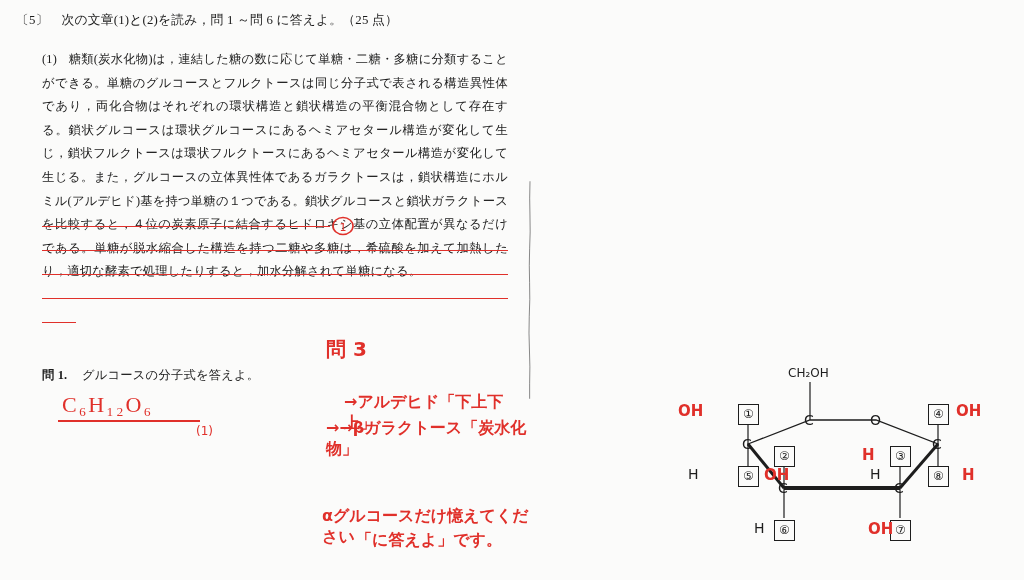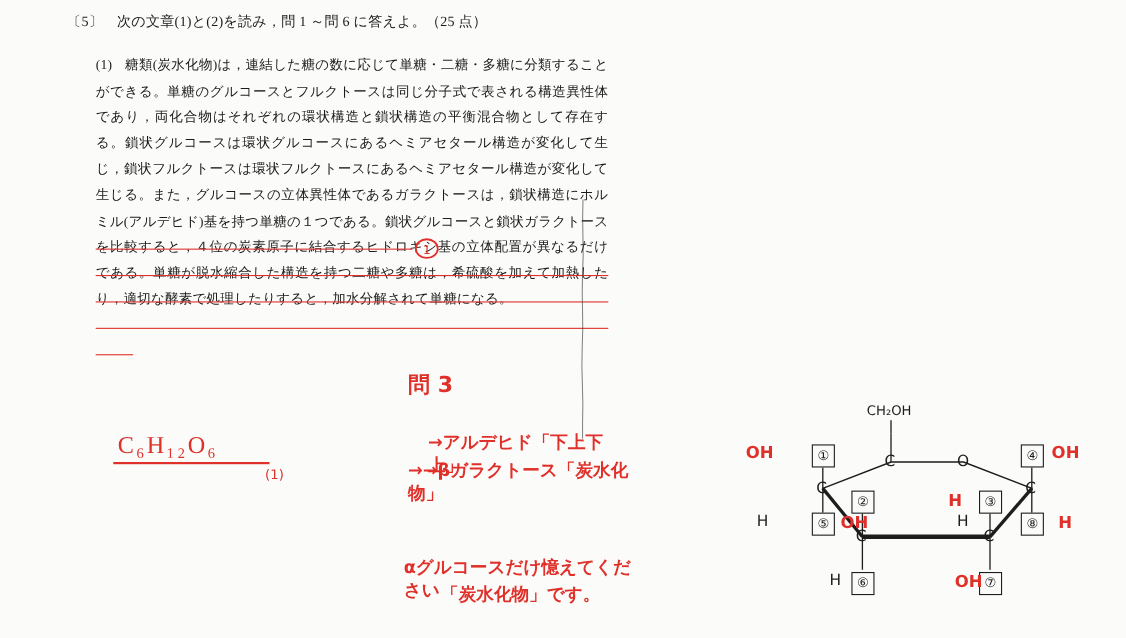--- a/index.html
+++ b/index.html
@@ -12,21 +12,21 @@
   }
   #page{
     position:absolute;left:0;top:0;width:1024px;height:580px;
     background:#fbfbfa;
   }
   
   .divider{
     position:absolute;left:531px;top:0;width:6px;height:580px;
     pointer-events:none;
   }
-  .col-left{position:absolute;left:0;top:0;width:530px;height:580px;margin-left:45px;}
+  .col-left{position:absolute;left:0;top:0;width:530px;height:580px;}
   .col-right{position:absolute;left:537px;top:0;width:487px;height:580px;}
 
   
   .p{color:#1b1b1b;font-size:12.3px;line-height:1.92;letter-spacing:0.2px;}
   .hd{font-size:12.8px;}
   .q-head{position:absolute;left:16px;top:8px;}
   .para1{position:absolute;left:42px;top:48px;width:466px;text-align:justify;}
   .q1{position:absolute;left:42px;top:364px;}
   .q2{position:absolute;left:16px;top:472px;width:480px;}
 
@@ -68,20 +68,25 @@
       <span style="display:inline-block;width:6px"></span>
       <span>次の文章(1)と(2)を読み，問 1 ～問 6 に答えよ。（25 点）</span>
     </div>
 
     <div class="p para1">
       <span style="display:inline-block;width:10px">(1)</span>
       <span style="display:inline-block;width:10px"></span>
       <span>糖類(炭水化物)は，連結した糖の数に応じて単糖・二糖・多糖に分類することができる。単糖のグルコースとフルクトースは同じ分子式で表される構造異性体であり，両化合物はそれぞれの環状構造と鎖状構造の平衡混合物として存在する。鎖状グルコースは環状グルコースにあるヘミアセタール構造が変化して生じ，鎖状フルクトースは環状フルクトースにあるヘミアセタール構造が変化して生じる。また，グルコースの立体異性体であるガラクトースは，鎖状構造にホルミル(アルデヒド)基を持つ単糖の１つである。鎖状グルコースと鎖状ガラクトースを比較すると，４位の炭素原子に結合するヒドロキシ基の立体配置が異なるだけである。単糖が脱水縮合した構造を持つ二糖や多糖は，希硫酸を加えて加熱したり，適切な酵素で処理したりすると，加水分解されて単糖になる。</span>
     </div>
 
+    <div class="p q1">
+      <b>問 1.</b>
+      <span style="display:inline-block;width:8px"></span>
+      <span>グルコースの分子式を答えよ。</span>
+    </div>
 
 
     <div class="ul" style="left:42px;top:250px;width:466px;"></div>
     <div class="ul" style="left:42px;top:274px;width:466px;"></div>
     <div class="ul" style="left:42px;top:298px;width:466px;"></div>
     <div class="ul" style="left:42px;top:226px;width:288px;"></div>
     <div class="ul" style="left:42px;top:322px;width:34px;"></div>
 
     <svg class="red" style="position:absolute;left:332px;top:216px;" width="22" height="20">
       <ellipse cx="11" cy="10" rx="10" ry="8.5" fill="none" stroke="#e0302a" stroke-width="1.6"></ellipse>
@@ -91,21 +96,21 @@
     <div class="red ans1">
       <span>C₆H₁₂O₆</span>
     </div>
     <div class="ul" style="left:58px;top:420px;width:142px;border-top-width:2px;"></div>
     <div class="red ans1-note hand">(1)</div>
 
     <div class="red ann-q3 hand">問 3</div>
     <div class="red ann-l2 hand">→アルデヒド「下上下上」</div>
     <div class="red ann-l3 hand">→→βガラクトース「炭水化物」</div>
     <div class="red ann-l4 hand">αグルコースだけ憶えてください</div>
-    <div class="red ann-l5 hand">「炭水化物」です。</div>
+    <div class="red ann-l5 hand">「に答えよ」です。</div>
   </div>
 
   <svg class="divider" width="16" height="580" viewBox="0 0 16 580" style="left:527px;">
     <path d="M8 0 C5 60, 11 120, 7 180 C4 240, 10 300, 6 360 C3 420, 10 480, 7 540 L7 580" fill="none" stroke="#3a3a3a" stroke-width="1.6"></path>
   </svg>
 
   <div class="col-right">
 
     
     

